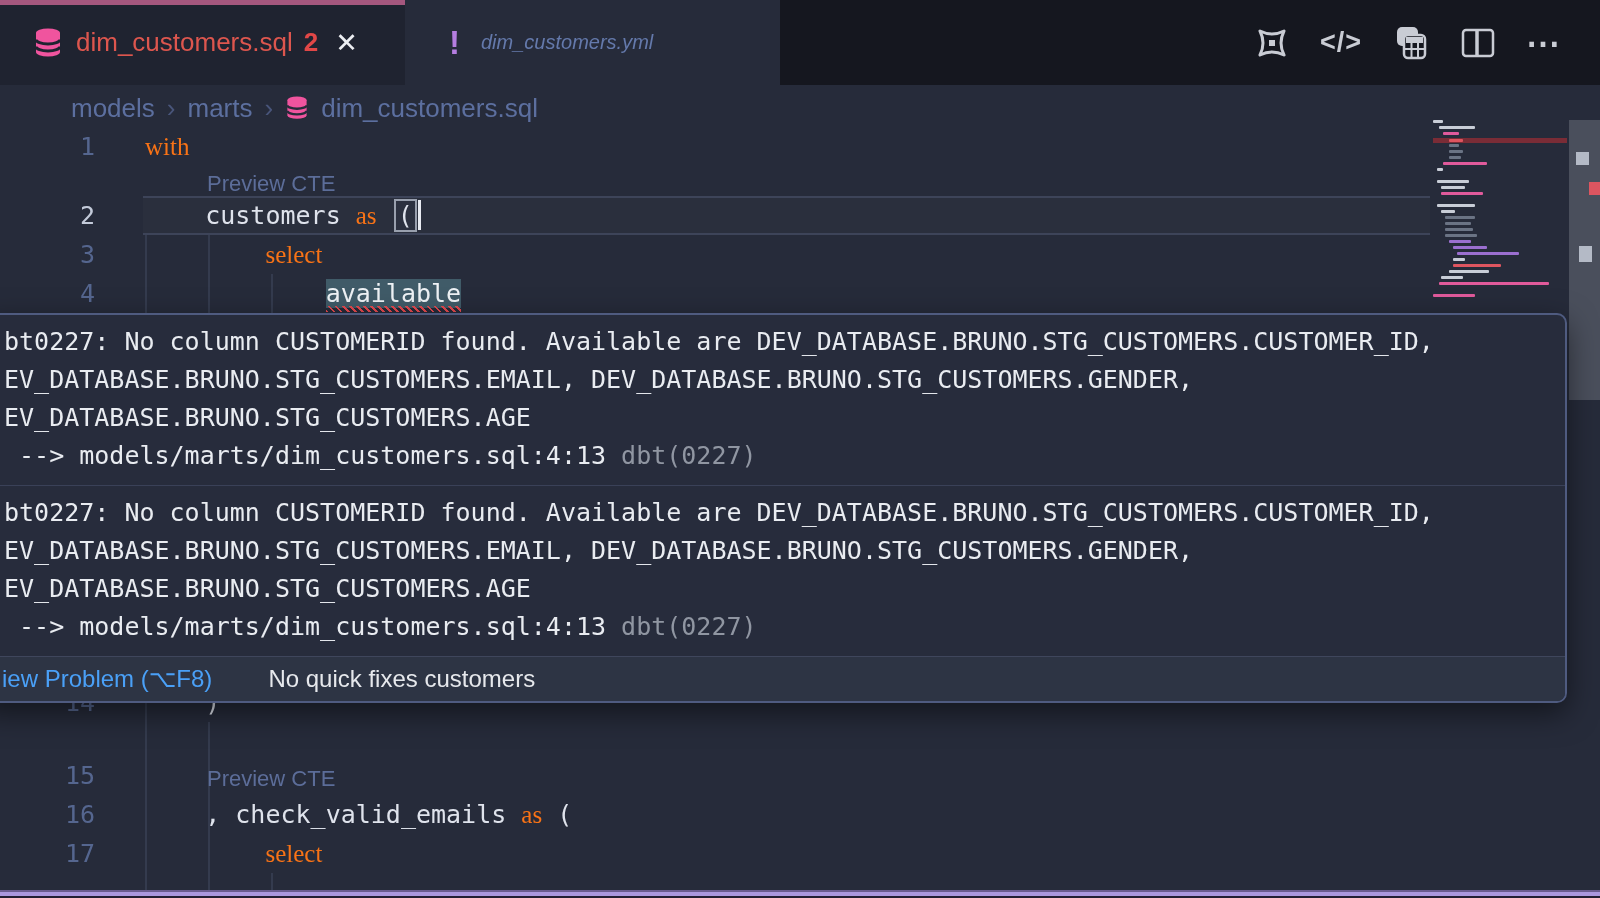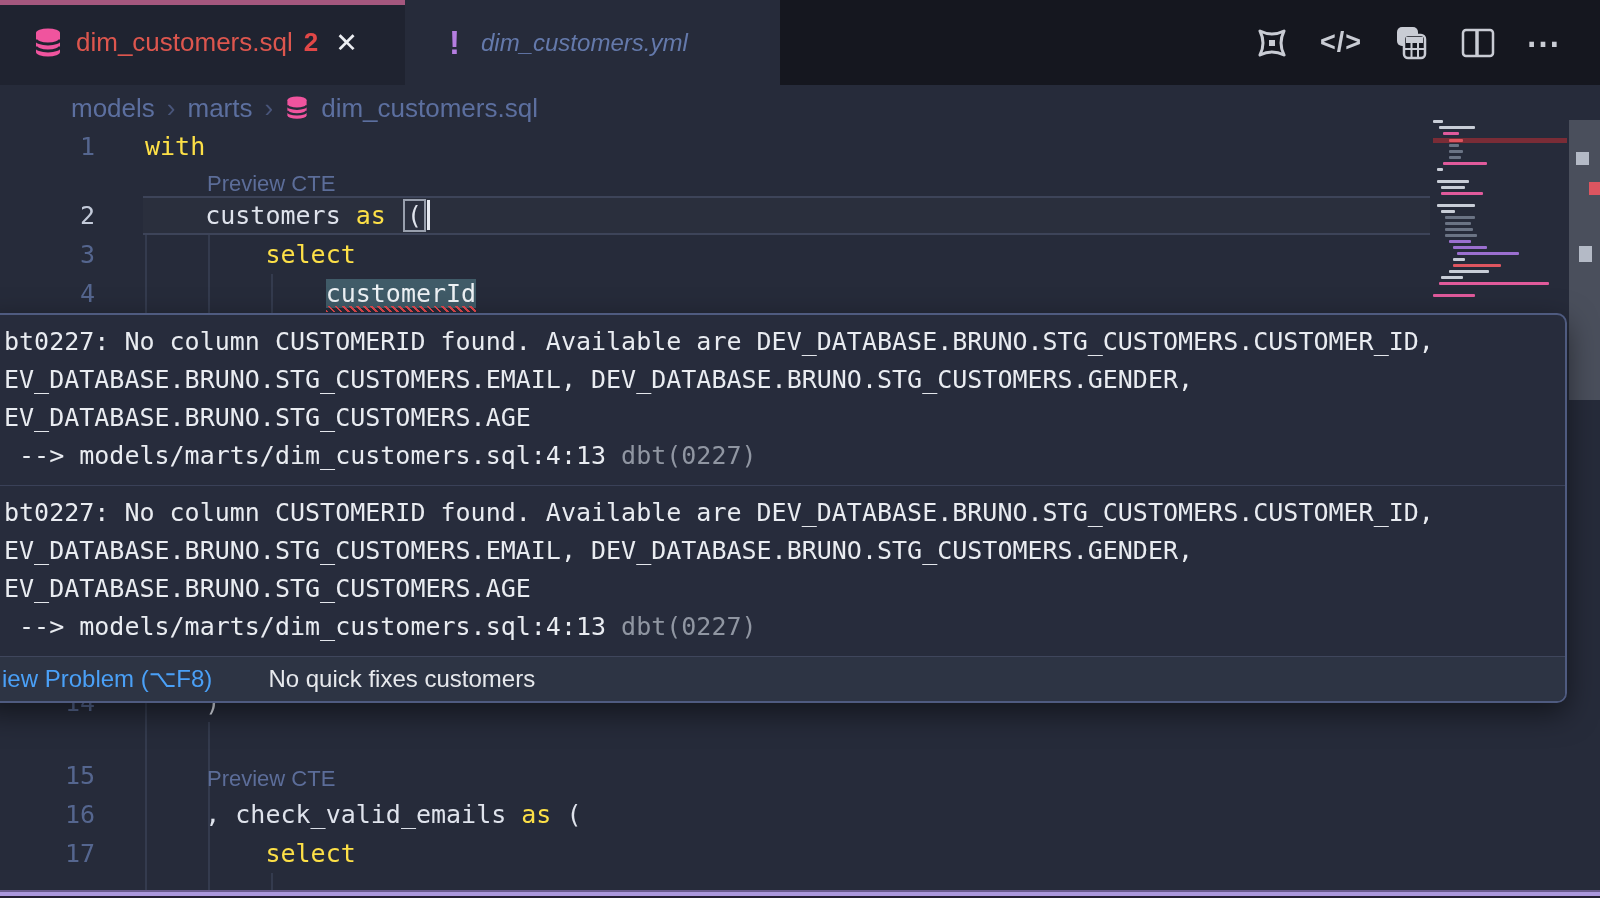--- a/index.html
+++ b/index.html
@@ -9,40 +9,40 @@
   
   .tabbar{position:absolute;left:0;top:0;width:1600px;height:85px;background:#15171f;}
   .tab{position:absolute;top:0;height:85px;display:flex;align-items:center;box-sizing:border-box;cursor:pointer;}
   .tab.t1{left:0;width:405px;background:#1f2330;padding-left:33px;}
   .tab.t2{left:405px;width:375px;background:#262b3a;padding-left:44px;}
   .topline{position:absolute;top:0;left:0;right:0;height:5px;background:#a4577e;}
   .tab1label{color:#dd564e;font-size:26px;margin-left:13px;white-space:nowrap;}
   .badge{color:#e14747;font-size:26px;font-weight:700;margin-left:11px;}
   .close{color:#eceef2;font-size:27px;margin-left:17px;}
   .warn{color:#b57ee0;font-size:33px;font-weight:700;}
-  .tab2label{color:#6479ab;font-size:24px;font-style:italic;margin-left:21px;white-space:nowrap;}
+  .tab2label{color:#6479ab;font-size:20px;font-style:italic;margin-left:21px;white-space:nowrap;}
   .actions{position:absolute;right:0;top:0;height:85px;display:flex;align-items:center;gap:28px;
            padding-right:38px;background:#15171f;}
   .act{color:#c9ccd4;display:flex;align-items:center;justify-content:center;cursor:pointer;}
   .act.glyph{font-size:27px;font-weight:600;letter-spacing:1px;}
   .act.more{font-size:34px;font-weight:700;letter-spacing:2px;}
 
   
   .editor-bg{position:absolute;left:0;top:85px;width:1600px;height:805px;background:#262b3a;}
   .breadcrumb{position:absolute;left:38px;top:90px;height:36px;display:flex;align-items:center;
               gap:12px;color:#5c6f9f;font-size:26px;z-index:2;margin-left:33px;}
   .sep{color:#49557a;font-size:26px;}
   .crumb{cursor:pointer;}
 
   .code-row{position:absolute;left:0;width:1600px;height:39px;line-height:39px;
             font-family:"DejaVu Sans Mono",monospace;font-size:25px;color:#dfe3ec;z-index:2;}
   .lnum{position:absolute;left:0;top:0;width:95px;text-align:right;color:#55668f;}
   .lnum.active{color:#c3cad9;}
   .ltext{position:absolute;left:145px;top:0;white-space:pre;}
-  .tok-kw{color:#fde047;}
+  .tok-kw{color:#f97316;font-family:Liberation Serif, serif;}
   .tok-pl{color:#dfe3ec;}
   .tok-error{position:relative;background:#405b68;color:#eef2f5;}
   .tok-error::after{content:"";position:absolute;left:0;right:0;bottom:-4px;height:6px;
       background:repeating-linear-gradient(45deg,#e5494f 0 2px,transparent 2px 5px);}
   .tok-bracket{border:2px solid #99a0ae;background:#2c3140;padding:0 2px;margin-left:2px;color:#dfe3ec;}
   .cursor{display:inline-block;width:3px;height:30px;background:#e8ebf2;vertical-align:-6px;margin-left:1px;}
   .hlbox{position:absolute;left:143px;top:0;width:1287px;height:35px;
          border-top:2px solid #3d4459;border-bottom:2px solid #3d4459;background:rgba(255,255,255,0.02);}
   .lens-row{position:absolute;left:207px;font-size:22px;color:#5c6d99;line-height:26px;z-index:2;cursor:pointer;}
   .guide{position:absolute;width:2px;background:#343b4e;z-index:1;}
@@ -161,21 +161,21 @@
         <div class="hlbox"></div>
         <span class="lnum active">2</span>
         <span class="ltext"><span class="tok-pl">    </span><span class="tok-pl">customers</span><span class="tok-pl"> </span><span class="tok-kw">as</span><span class="tok-pl"> </span><span class="tok-bracket">(</span><span class="cursor"></span></span>
       </div>
       <div class="code-row" style="top: 235px;">
         <span class="lnum">3</span>
         <span class="ltext"><span class="tok-pl">        </span><span class="tok-kw">select</span></span>
       </div>
       <div class="code-row" style="top: 274px;">
         <span class="lnum">4</span>
-        <span class="ltext"><span class="tok-pl">            </span><span class="tok-error">customerId</span></span>
+        <span class="ltext"><span class="tok-pl">            </span><span class="tok-error">available</span></span>
       </div>
     </div>
   <div id="code-bottom">
       <div class="code-row" style="top: 683px;">
         <span class="lnum">14</span>
         <span class="ltext"><span class="tok-pl">    </span><span class="tok-pl">)</span></span>
       </div>
       <div class="code-row" style="top: 756px;">
         <span class="lnum">15</span>
         <span class="ltext"></span>

